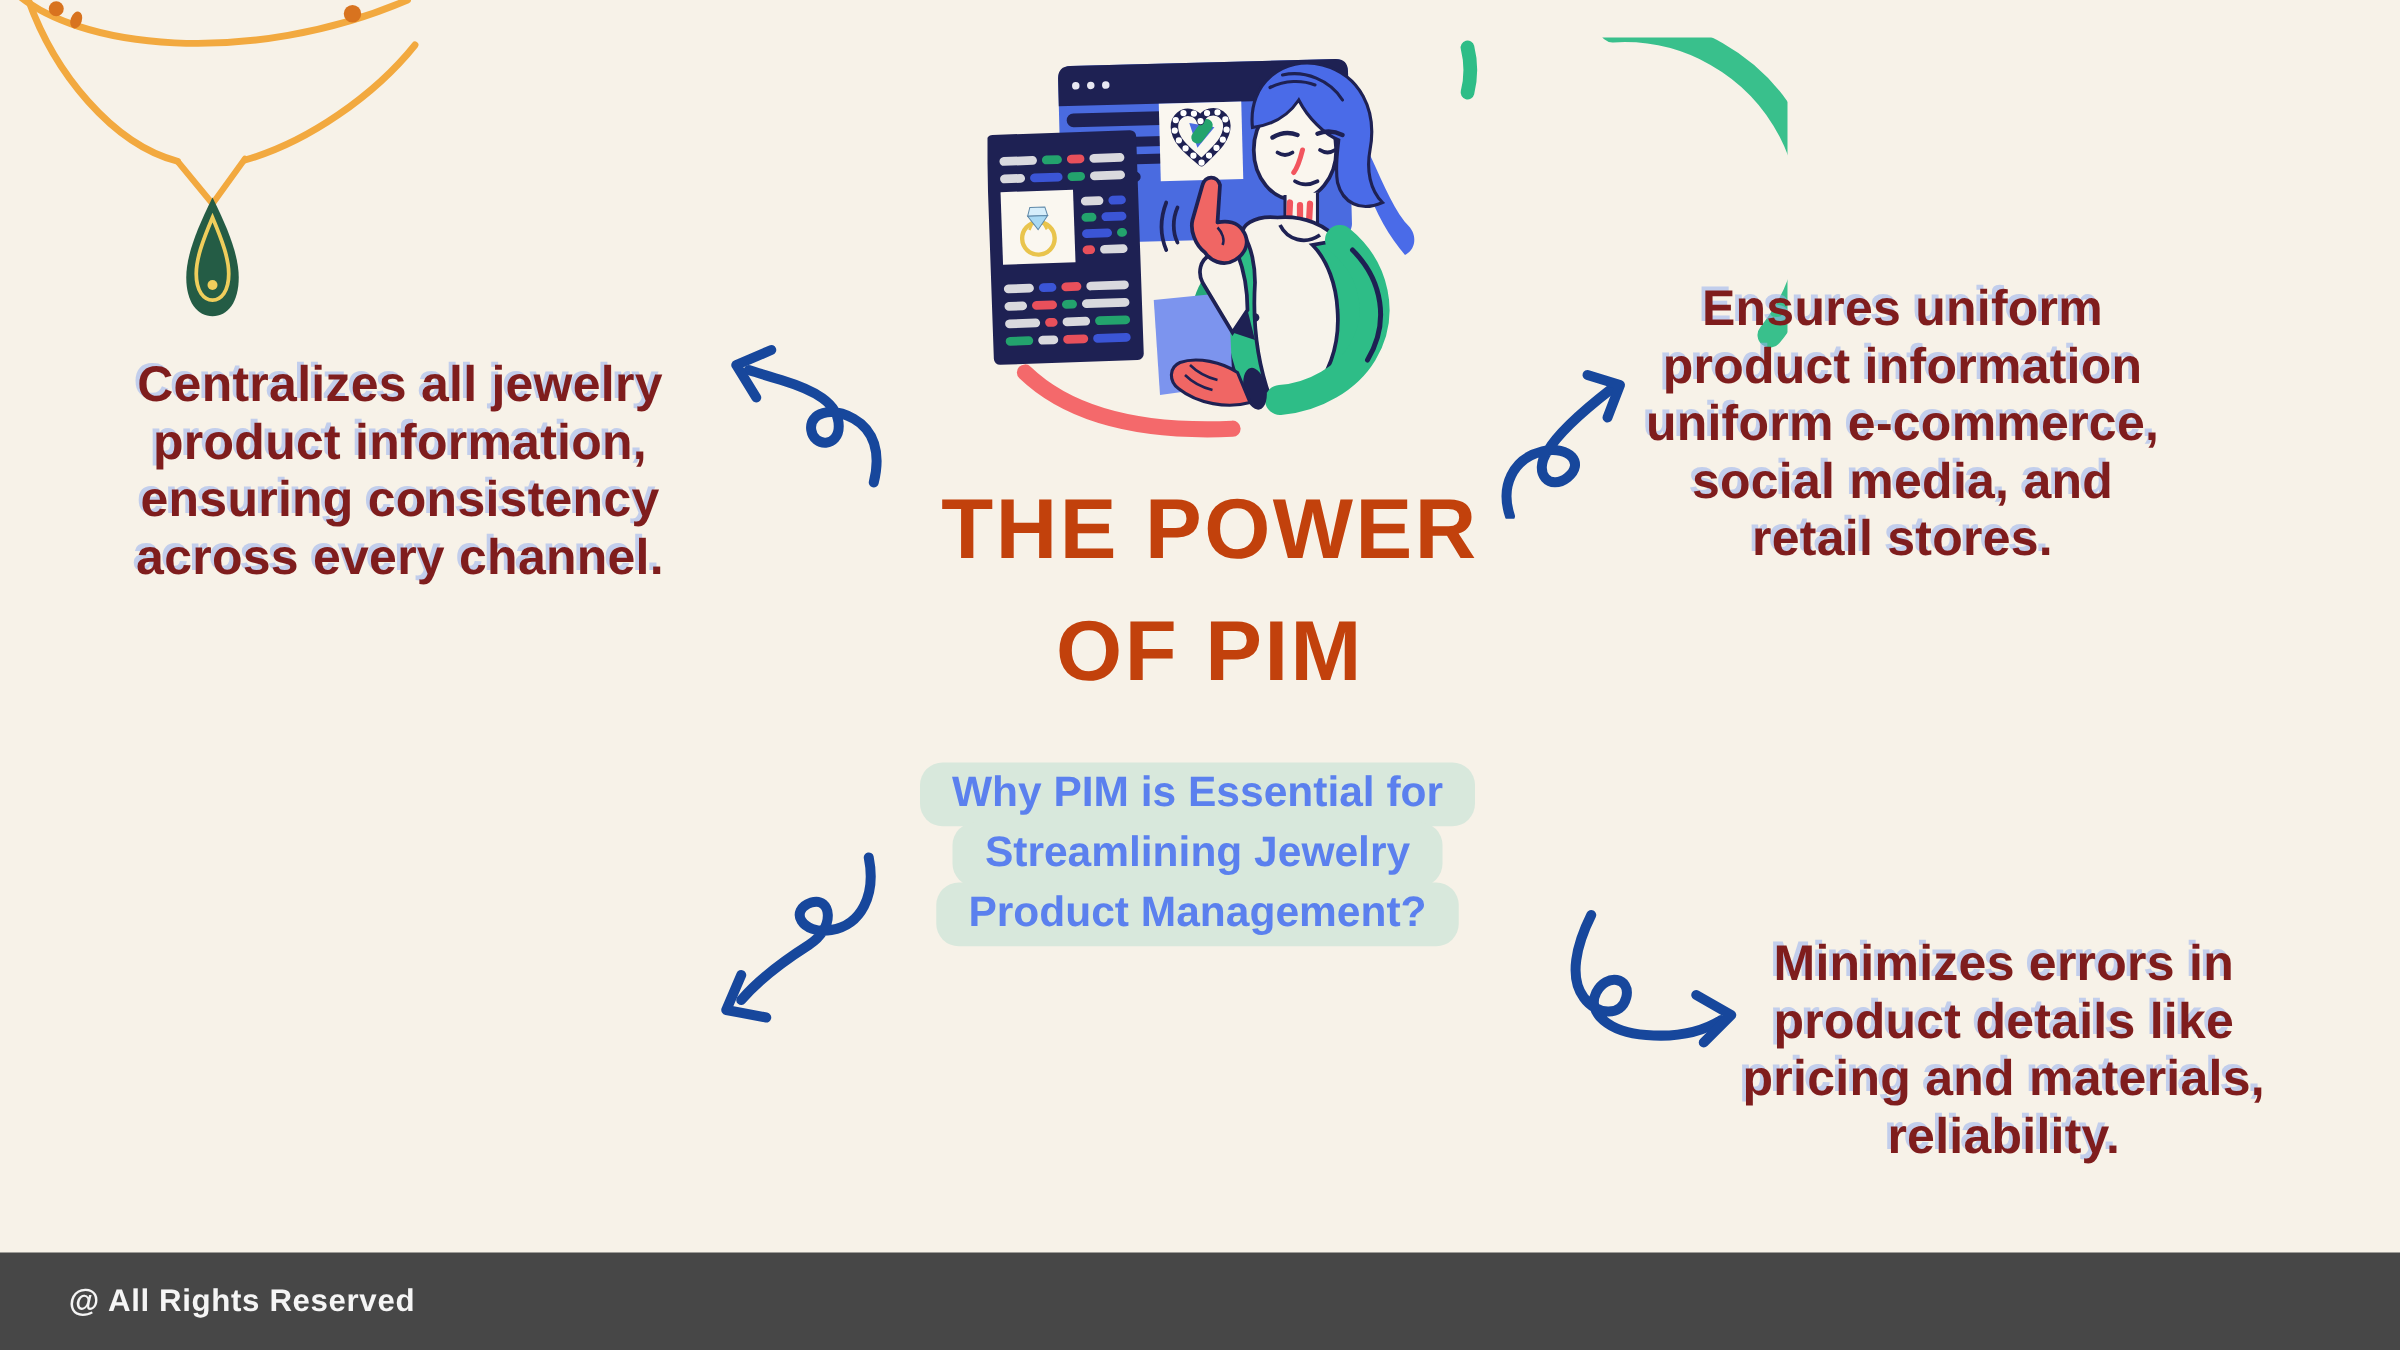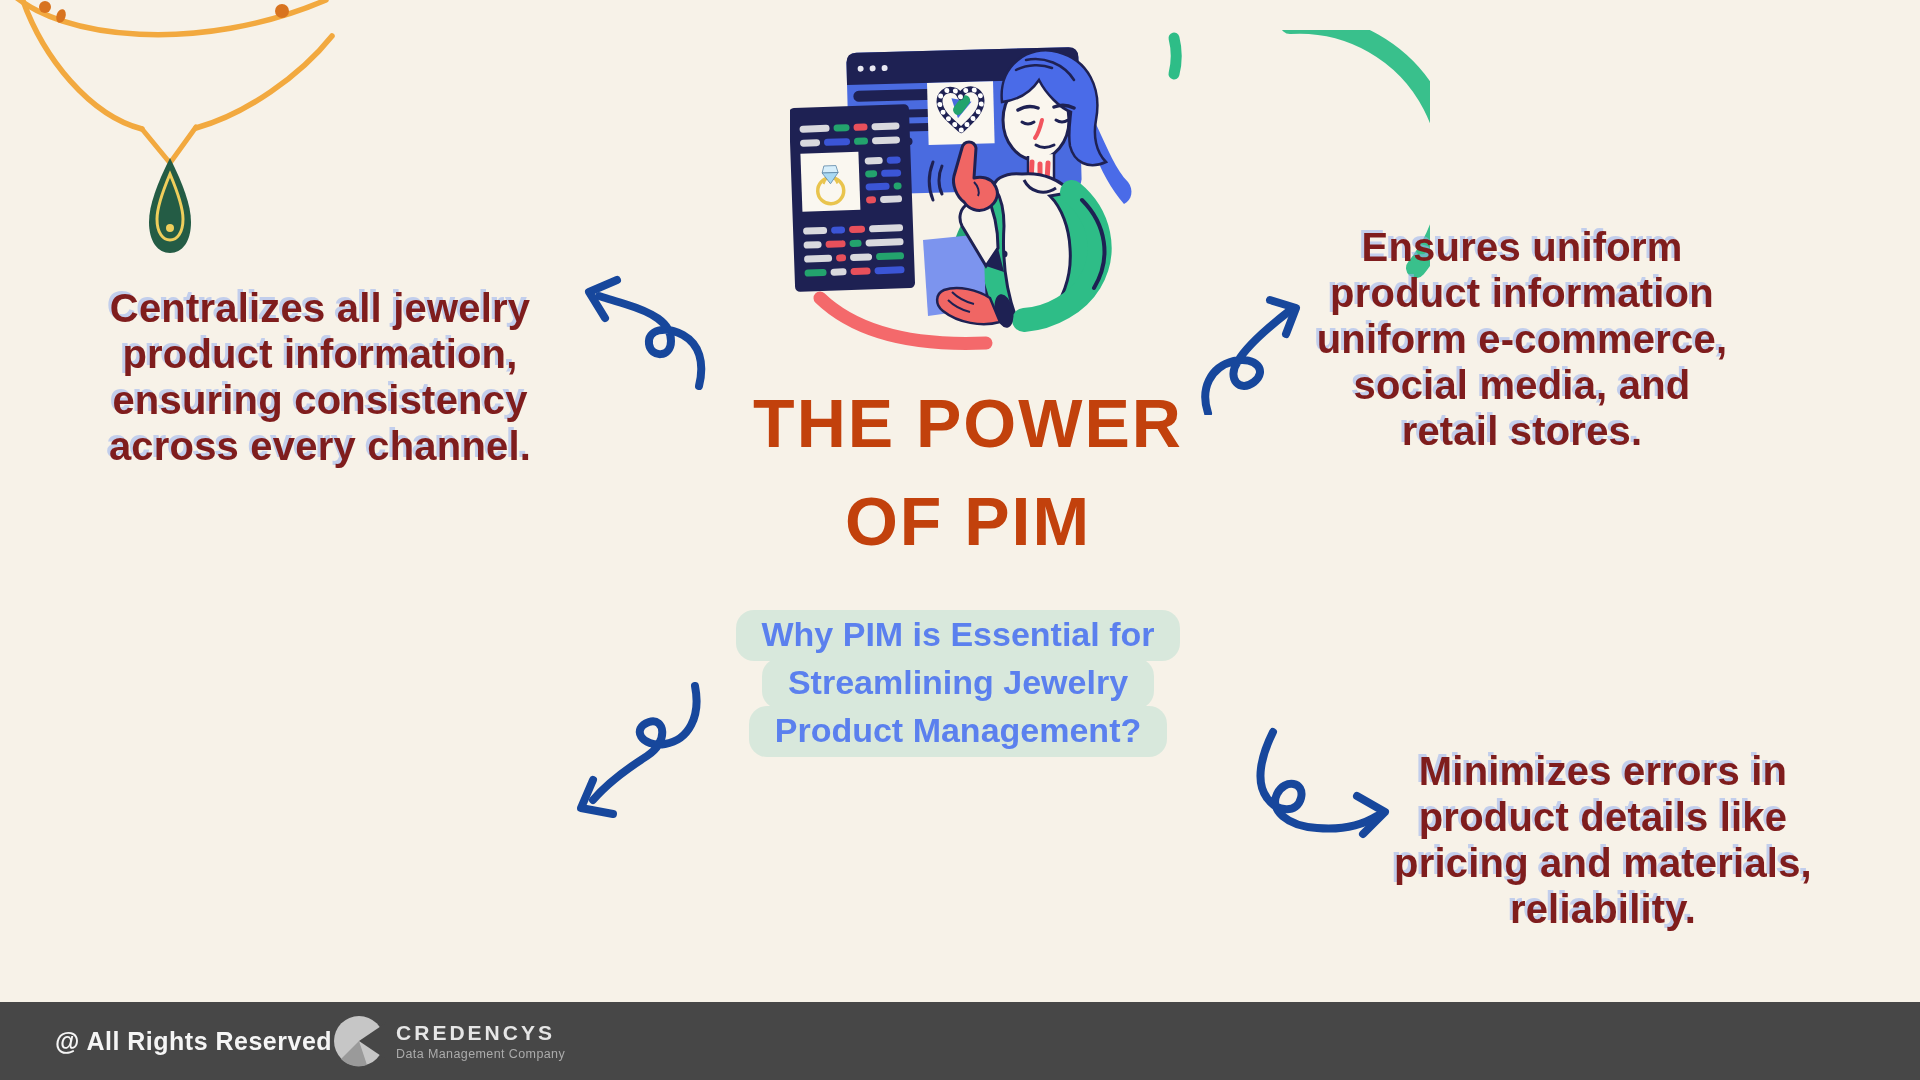--- a/index.html
+++ b/index.html
@@ -29,21 +29,21 @@
     color:#7f1d1d;letter-spacing:0.2px;
     text-shadow:-3px -3px 0 rgba(151,177,238,0.55);
   }
   .callout.tl{left:85px;top:285px;width:470px;}
   .callout.tr{left:1292px;top:224px;width:460px;}
   .callout.bl{left:85px;top:702px;width:460px;}
   .callout.br{left:1368px;top:748px;width:470px;}
   
   .footer{
     left:0;top:1002px;width:1920px;height:78px;background:#474747;
-    display:flex;align-items:center;
+    display:flex;align-items:center;justify-content:space-between;
     padding:0 55px;box-sizing:border-box;
   }
   .rights{color:#F5F5F5;font-size:25px;font-weight:bold;letter-spacing:0.5px;}
   .brand{display:flex;align-items:center;gap:10px;}
   .brand-text{display:flex;flex-direction:column;line-height:1;}
   .brand-name{color:#E6E6E6;font-size:21px;font-weight:bold;letter-spacing:3px;}
   .brand-tagline{color:#ABABAB;font-size:12.5px;margin-top:5px;letter-spacing:0.4px;}
   svg{display:block;}
 </style>
 </head>
@@ -225,26 +225,15 @@
 
   <div class="abs callout br">
     <div>Minimizes errors in</div>
     <div>product details like</div>
     <div>pricing and materials,</div>
     <div>reliability.</div>
   </div>
 
   <div class="abs footer">
     <div class="rights">@ All Rights Reserved</div>
-    <div class="brand">
-      <svg width="54" height="54" viewBox="0 0 54 54">
-        <circle cx="27" cy="27" r="25" fill="#C6C6C6"></circle>
-        <path d="M 27,27 L 9,45 A 25,25 0 0 0 35,51 Z" fill="#9A9A9A"></path>
-        <polygon points="27,27 55,8 55,46" fill="#474747"></polygon>
-      </svg>
-      <div class="brand-text">
-        <span class="brand-name">CREDENCYS</span>
-        <span class="brand-tagline">Data Management Company</span>
-      </div>
-    </div>
   </div>
 
 </div>
 
 </body></html>

